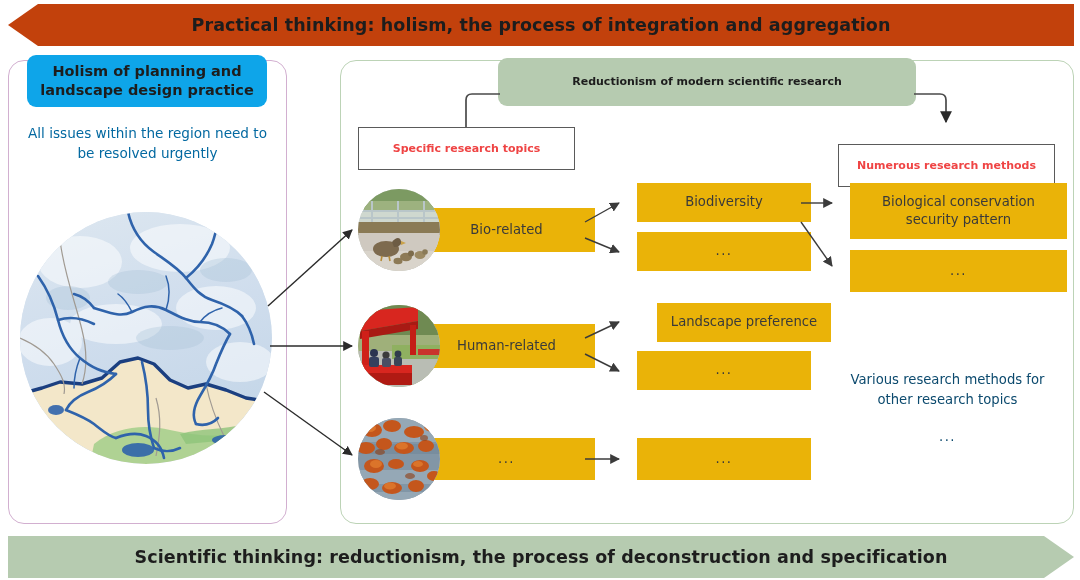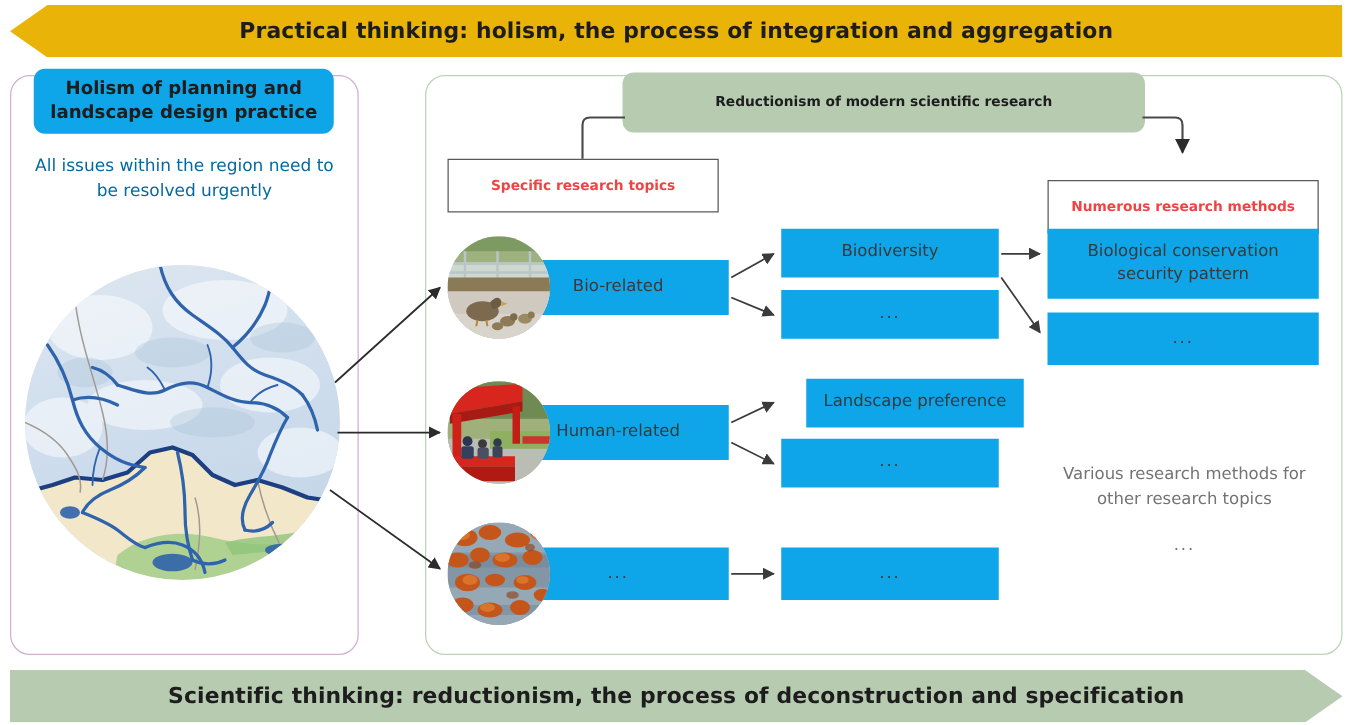--- a/index.html
+++ b/index.html
@@ -32,21 +32,21 @@
     justify-content: center;
     font-weight: bold;
     font-size: 17.5px;
     letter-spacing: 0.1px;
     color: #1d1d1d;
     text-align: center;
   }
   .banner-top {
     left: 8px; top: 4px;
     width: 1066px; height: 42px;
-    background: #eab308;
+    background: #c2410c;
     clip-path: polygon(30px 0, 100% 0, 100% 100%, 30px 100%, 0 50%);
   }
   .banner-bottom {
     left: 8px; top: 536px;
     width: 1066px; height: 42px;
     background: #b6cbb0;
     clip-path: polygon(0 0, calc(100% - 30px) 0, 100% 50%, calc(100% - 30px) 100%, 0 100%);
   }
 
   
@@ -122,26 +122,27 @@
     text-align: center;
   }
   .box-topics  { left: 358px; top: 127px; width: 217px; height: 43px; }
   .box-methods { left: 838px; top: 127px; width: 217px; height: 43px; margin-top: 17px; }
 
   
   .box-gray {
     display: flex;
     align-items: center;
     justify-content: center;
-    background: #0ea5e9;
+    background: #eab308;
     font-size: 13.2px;
     color: #3a3a3a;
     text-align: center;
     line-height: 1.4;
     padding: 0 8px;
+    margin-left: 12px;
   }
   .dots { letter-spacing: 1.5px; font-size: 13.2px; }
 
   
   .g-bio        { left: 406px; top: 208px; width: 177px; height: 44px; }
   .g-biodiv     { left: 625px; top: 183px; width: 174px; height: 39px; }
   .g-bio-dots   { left: 625px; top: 232px; width: 174px; height: 39px; }
   .g-bcsp       { left: 838px; top: 183px; width: 217px; height: 56px; }
   .g-bcsp-dots  { left: 838px; top: 250px; width: 217px; height: 42px; }
   
@@ -163,21 +164,21 @@
   .p2 { left: 358px; top: 305px; }
   .p3 { left: 358px; top: 418px; }
 
   
   .various {
     left: 840px; top: 370px;
     width: 215px;
     text-align: center;
     font-size: 13.2px;
     line-height: 1.55;
-    color: #737373;
+    color: #0c4a6e;
   }
   .various .ell {
     display: block;
     margin-top: 16px;
     letter-spacing: 1.5px;
   }
 
   svg.overlay {
     position: absolute;
     left: 0; top: 0;

